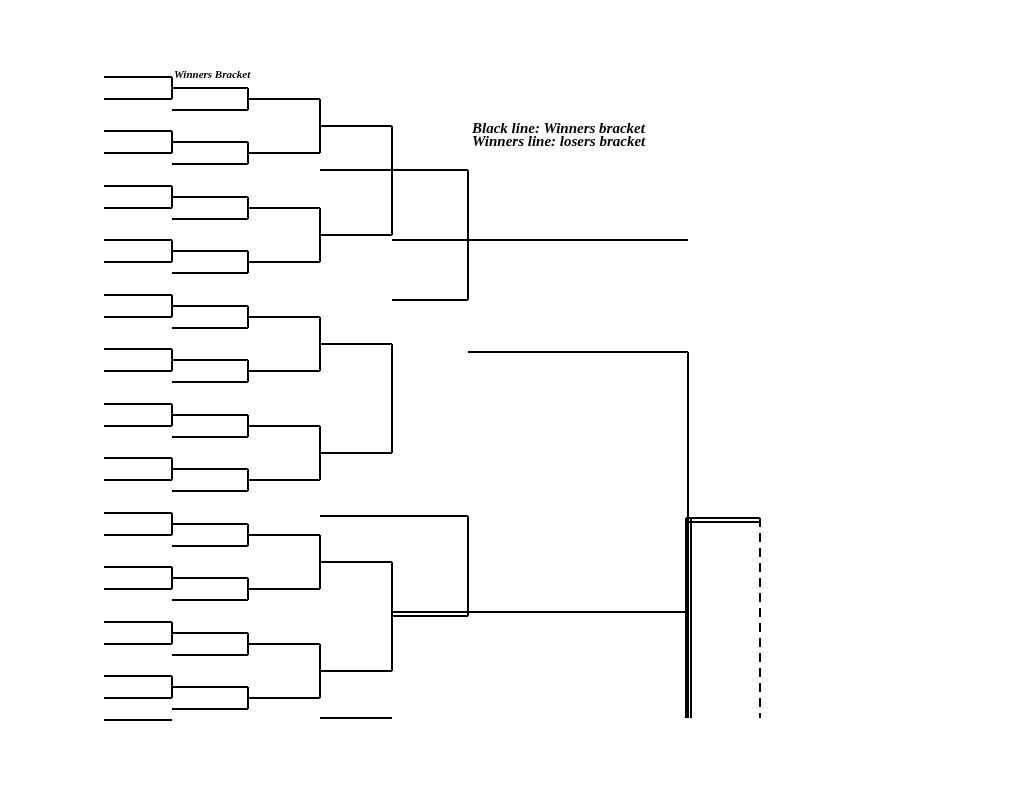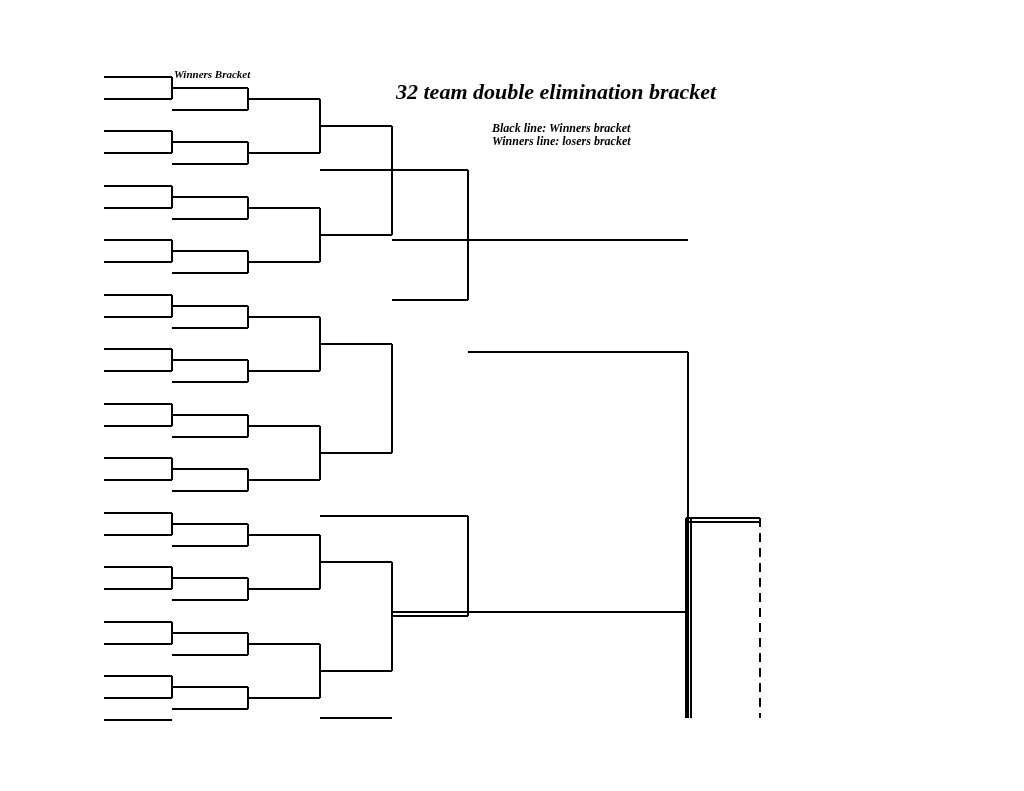--- a/index.html
+++ b/index.html
@@ -37,23 +37,23 @@
     left: 174px;
     top: 68px;
     font-size: 11px;
   }
   #bracket-title {
     left: 396px;
     top: 79px;
     font-size: 22px;
   }
   #legend {
-    left: 492px;
+    left: 472px;
     top: 122px;
-    font-size: 12px;
+    font-size: 15px;
     line-height: 13px;
   }
   #legend div {
     white-space: nowrap;
   }
 </style>
 </head>
 <body>
 
 <div id="page">
@@ -239,20 +239,19 @@
       <g stroke-dasharray="9 6">
         <path d="M686 518 L760 518"></path>
         <path d="M760 518 L760 718"></path>
       </g>
 
     </g>
   </svg>
 
   <div class="label" id="winners-bracket-label">Winners Bracket</div>
 
-  <div class="label" id="bracket-title">32 team double elimination bracket</div>
 
   <div class="label" id="legend">
     <div>Black line: Winners bracket</div>
     <div>Winners line: losers bracket</div>
   </div>
 
 </div>
 
 </body></html>

